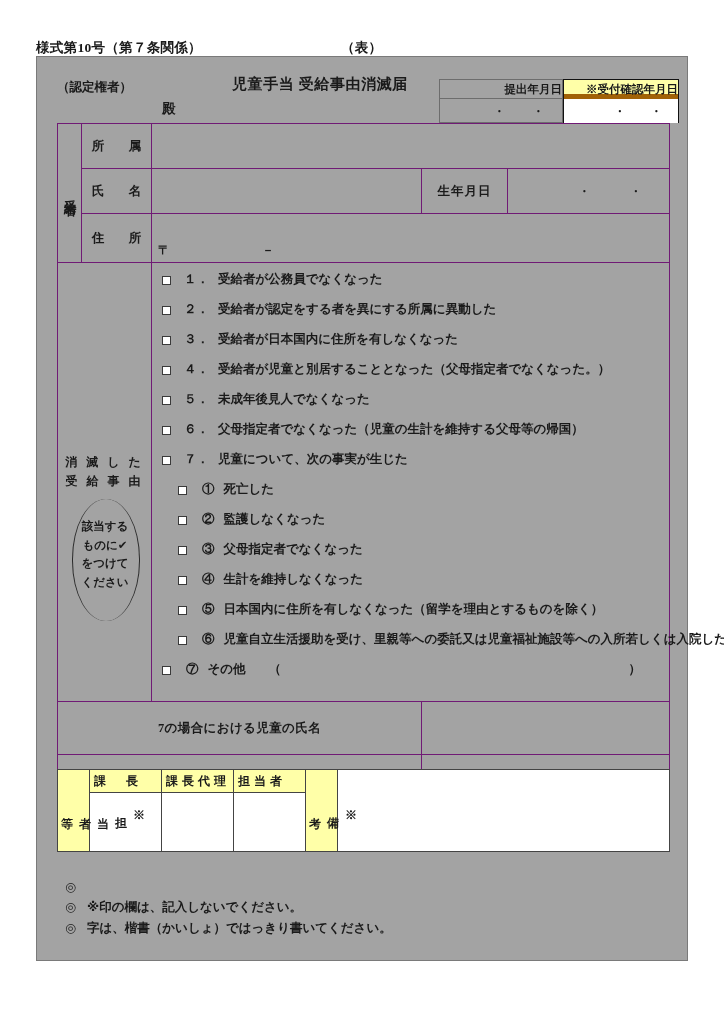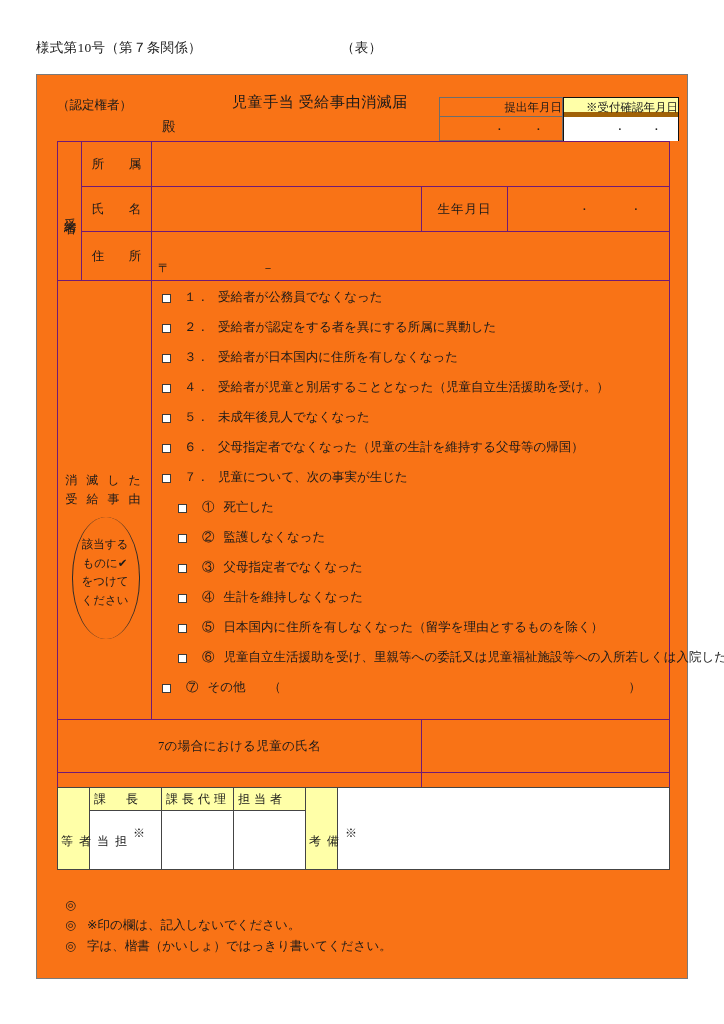--- a/index.html
+++ b/index.html
@@ -3,33 +3,33 @@
 <meta charset="utf-8">
 <style>
   html,body{margin:0;padding:0;}
   body{
     width:724px;height:1024px;
     background:#ffffff;
     font-family:"Liberation Serif","DejaVu Serif",serif;
     color:#1a1a1a;
     overflow:hidden;
   }
-  .page{position:relative;width:626px;height:1024px;}
+  .page{position:relative;width:626px;height:1024px;font-weight:bold;}
 
   
   .topline{
     position:absolute;left:36px;top:38px;width:652px;height:20px;
     font-size:13.5px;line-height:20px;letter-spacing:.3px;
   }
   .topline .right{position:absolute;left:305px;top:0;}
 
   
   .frame{
-    position:absolute;left:36px;top:74px;width:652px;height:905px;
-    border:1.6px solid #7a7a7a;box-sizing:border-box;background:#f97316;
+    position:absolute;left:36px;top:56px;width:652px;height:905px;
+    border:1.6px solid #7a7a7a;box-sizing:border-box;background:#a3a3a3;
   }
 
   
   .hdr{position:absolute;left:0;top:0;width:652px;height:66px;}
   .hdr .auth{position:absolute;left:20px;top:22px;font-size:12.5px;}
   .hdr .dono{position:absolute;left:125px;top:43px;font-size:13.5px;}
   .hdr .title{
     position:absolute;left:195px;top:18px;width:250px;text-align:left;
     font-size:15px;letter-spacing:.6px;
   }
@@ -226,21 +226,21 @@
                   <span class="txt">受給者が認定をする者を異にする所属に異動した</span>
                 </div>
                 <div class="ritem lvl1">
                   <span class="cb"></span>
                   <span class="num">３．</span>
                   <span class="txt">受給者が日本国内に住所を有しなくなった</span>
                 </div>
                 <div class="ritem lvl1">
                   <span class="cb"></span>
                   <span class="num">４．</span>
-                  <span class="txt">受給者が児童と別居することとなった（児童自立生活援助を受け。）</span>
+                  <span class="txt">受給者が児童と別居することとなった（父母指定者でなくなった。）</span>
                 </div>
                 <div class="ritem lvl1">
                   <span class="cb"></span>
                   <span class="num">５．</span>
                   <span class="txt">未成年後見人でなくなった</span>
                 </div>
                 <div class="ritem lvl1">
                   <span class="cb"></span>
                   <span class="num">６．</span>
                   <span class="txt">父母指定者でなくなった（児童の生計を維持する父母等の帰国）</span>

